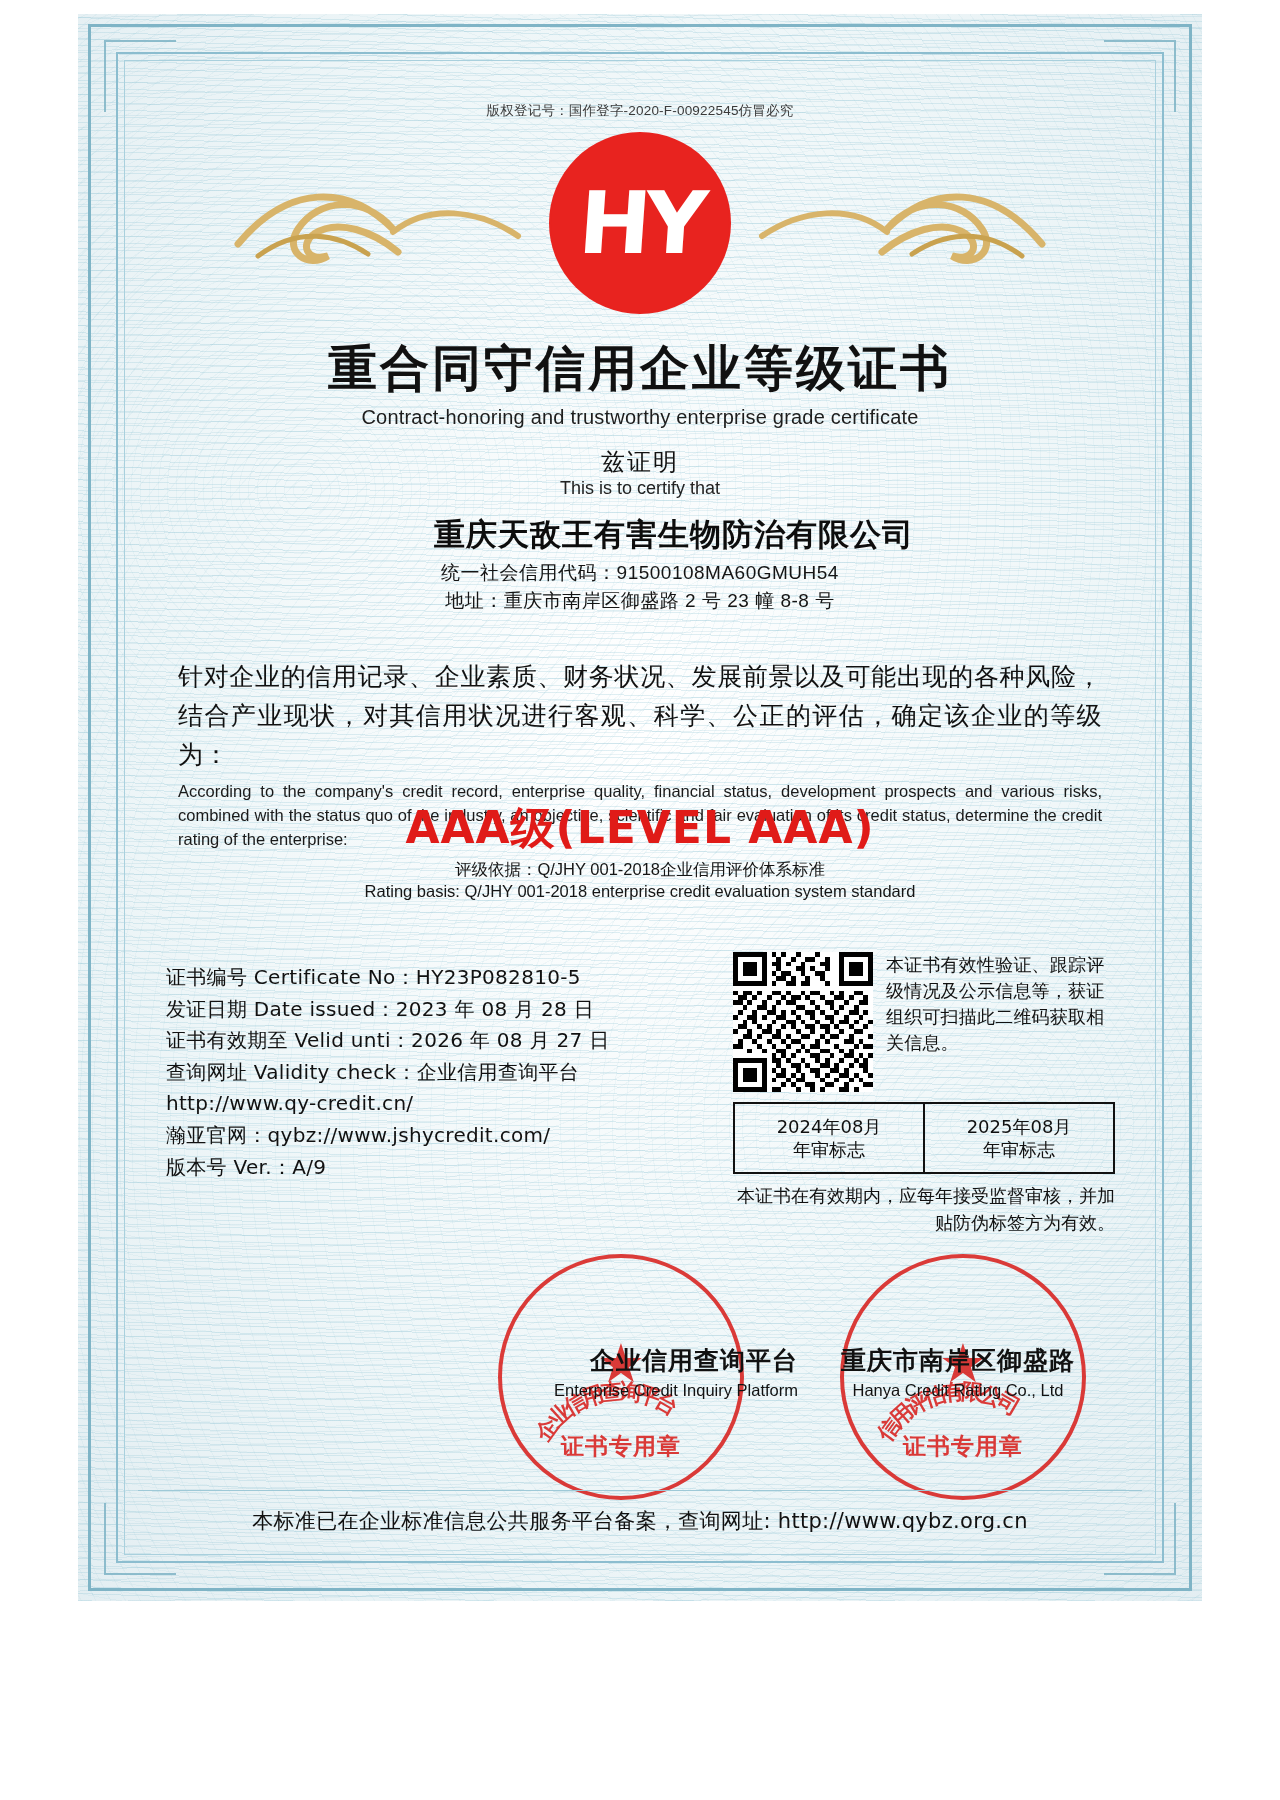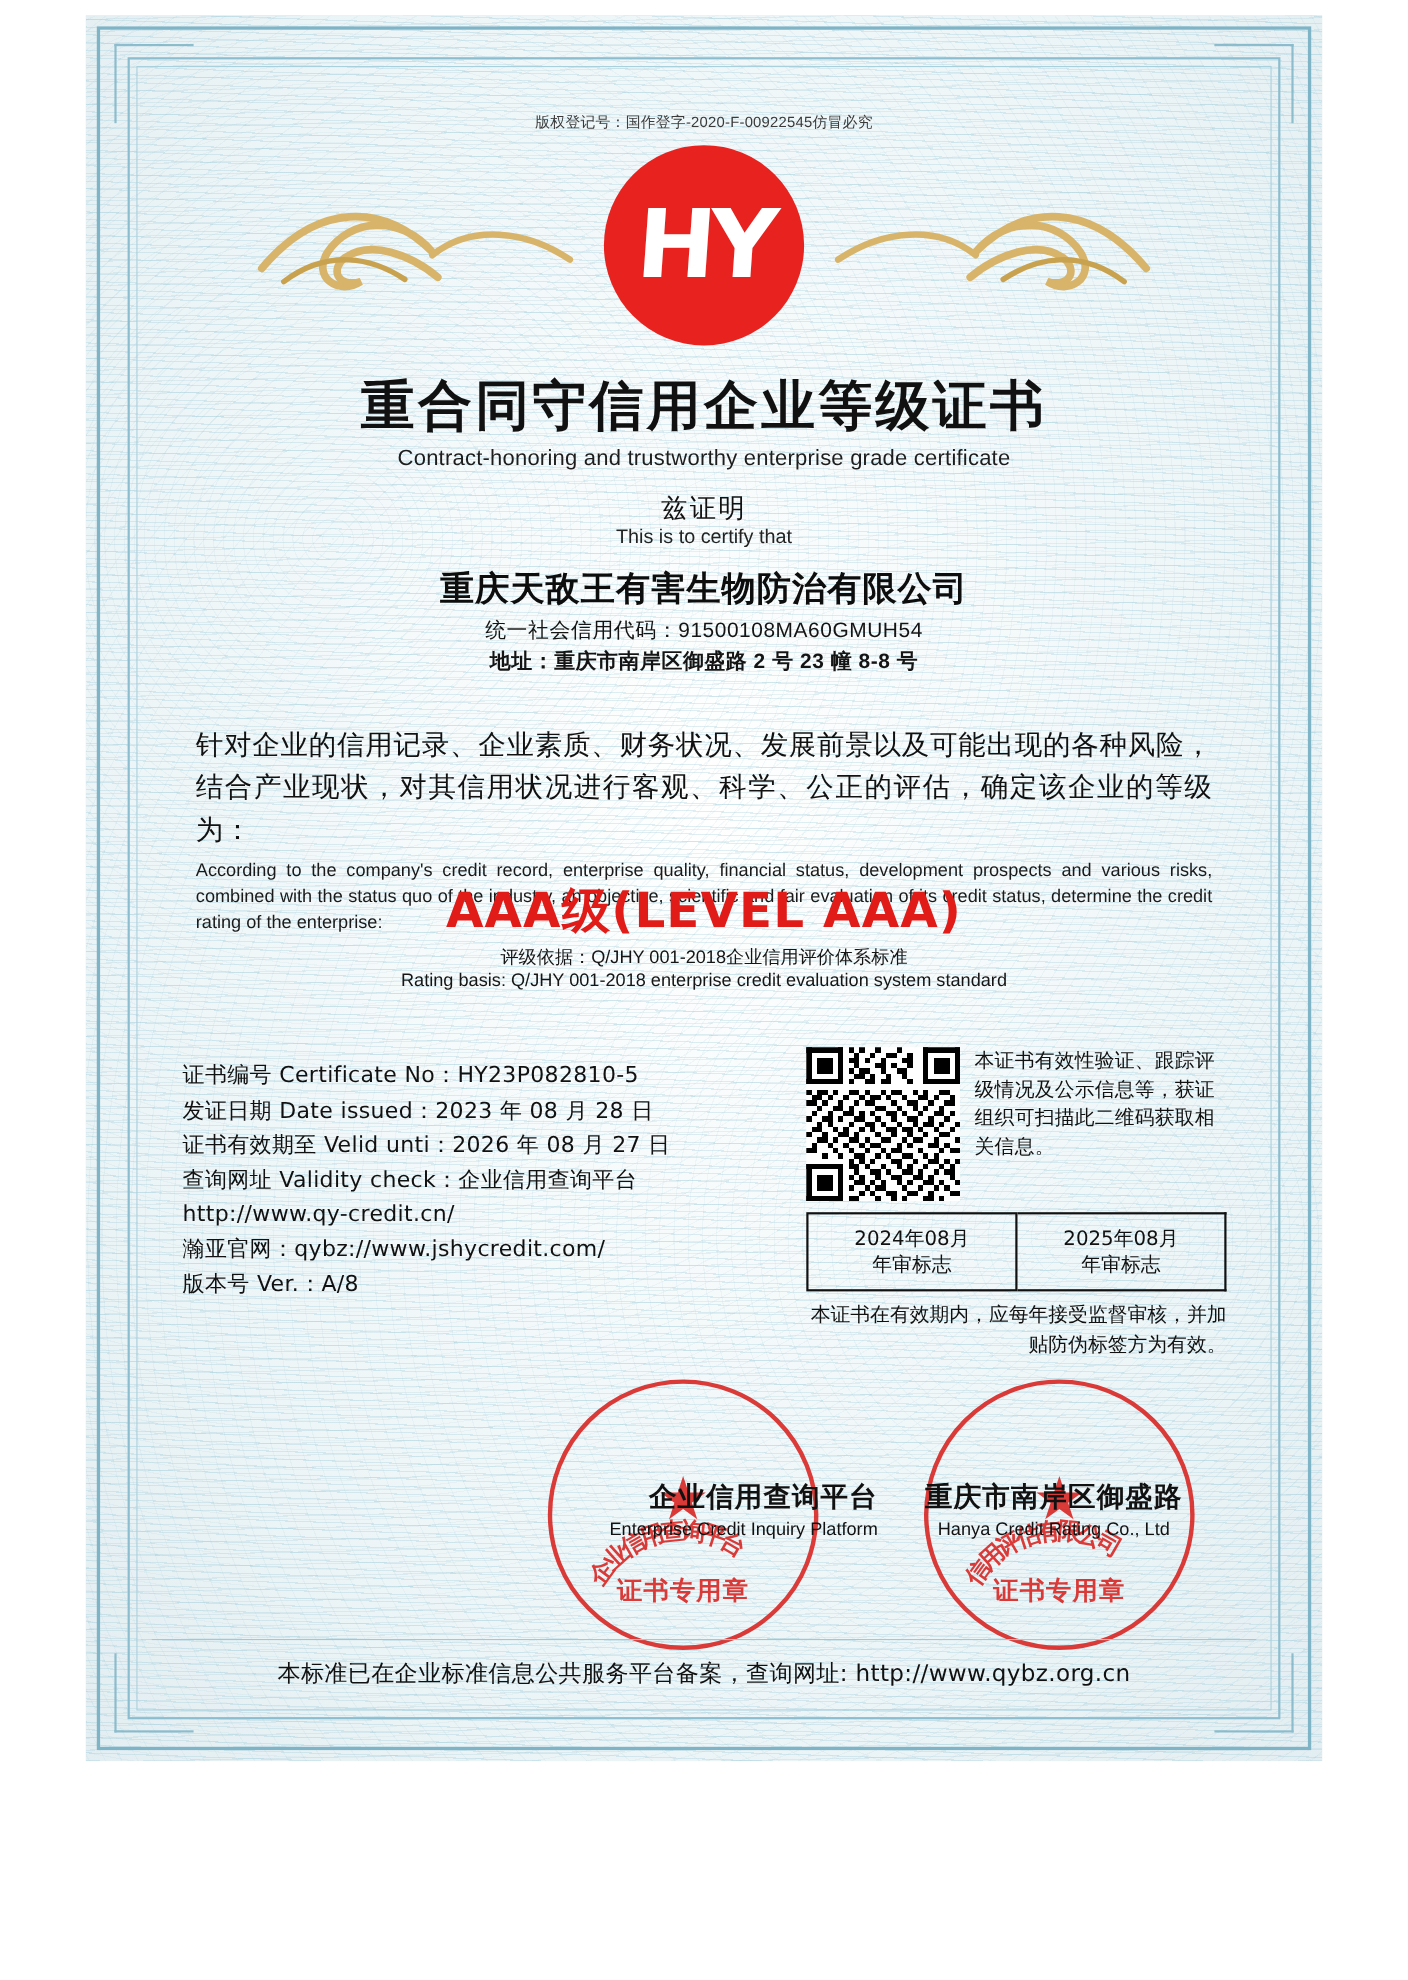--- a/index.html
+++ b/index.html
@@ -196,39 +196,39 @@
   .company-name {
     position: absolute;
     top: 500px;
     left: 0; width: 100%;
     text-align: center;
     font-size: 31px;
     font-weight: bold;
     color: #0d0d0d;
     letter-spacing: 1px;
     font-family: "DejaVu Sans", "Liberation Sans", sans-serif;
+    padding-left: 34px;
   }
   .company-code {
     position: absolute;
     top: 546px;
     left: 0; width: 100%;
     text-align: center;
     font-size: 19px;
     color: #141414;
     letter-spacing: .5px;
   }
   .company-addr {
     position: absolute;
     top: 574px;
     left: 0; width: 100%;
     text-align: center;
     font-size: 19px;
     color: #141414;
     letter-spacing: .5px;
-    font-weight: bold;
   }
 
   
   .para {
     position: absolute;
     left: 100px;
     right: 100px;
     top: 644px;
   }
   .para-cn {
@@ -485,21 +485,21 @@
     <div class="basis-cn">评级依据：Q/JHY 001-2018企业信用评价体系标准</div>
     <div class="basis-en">Rating basis: Q/JHY 001-2018 enterprise credit evaluation system standard</div>
 
     <div class="details">
       <div class="row">证书编号 Certificate No：HY23P082810-5</div>
       <div class="row">发证日期 Date issued：2023 年 08 月 28 日</div>
       <div class="row">证书有效期至 Velid unti：2026 年 08 月 27 日</div>
       <div class="row">查询网址 Validity check：企业信用查询平台</div>
       <div class="row">http://www.qy-credit.cn/</div>
       <div class="row">瀚亚官网：qybz://www.jshycredit.com/</div>
-      <div class="row">版本号 Ver.：A/8</div>
+      <div class="row">版本号 Ver.：A/9</div>
     </div>
 
     <div class="qr-block">
       <svg class="qr-img" viewBox="0 0 29 29" shape-rendering="crispEdges">
         <rect width="29" height="29" fill="#ffffff"></rect>
         <g fill="#000000">
           <rect x="0" y="0" width="7" height="1"></rect>
             <rect x="0" y="6" width="7" height="1"></rect>
           <rect x="0" y="0" width="1" height="7"></rect>
             <rect x="6" y="0" width="1" height="7"></rect>

